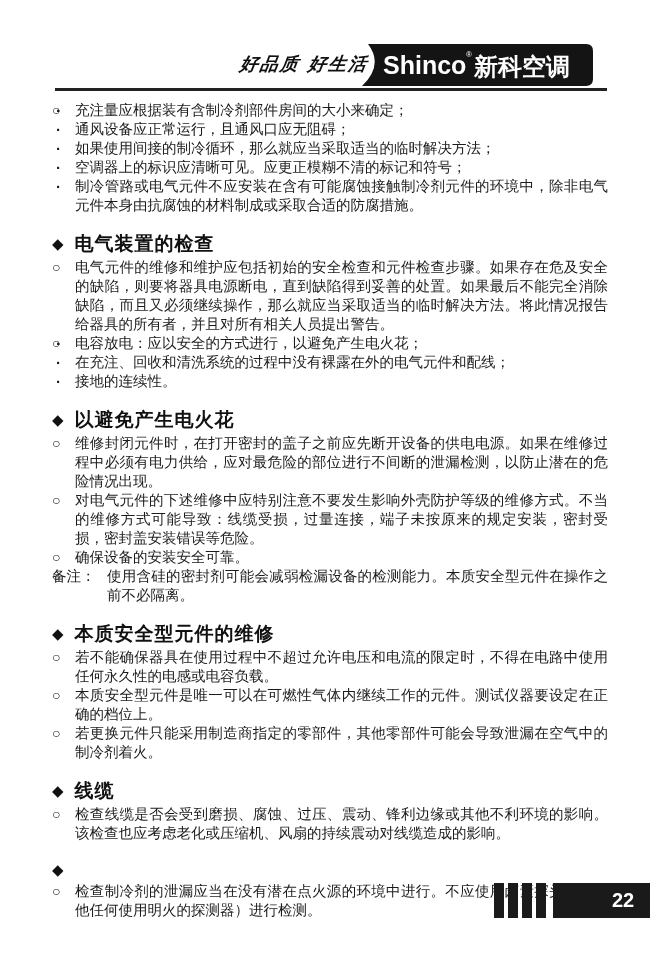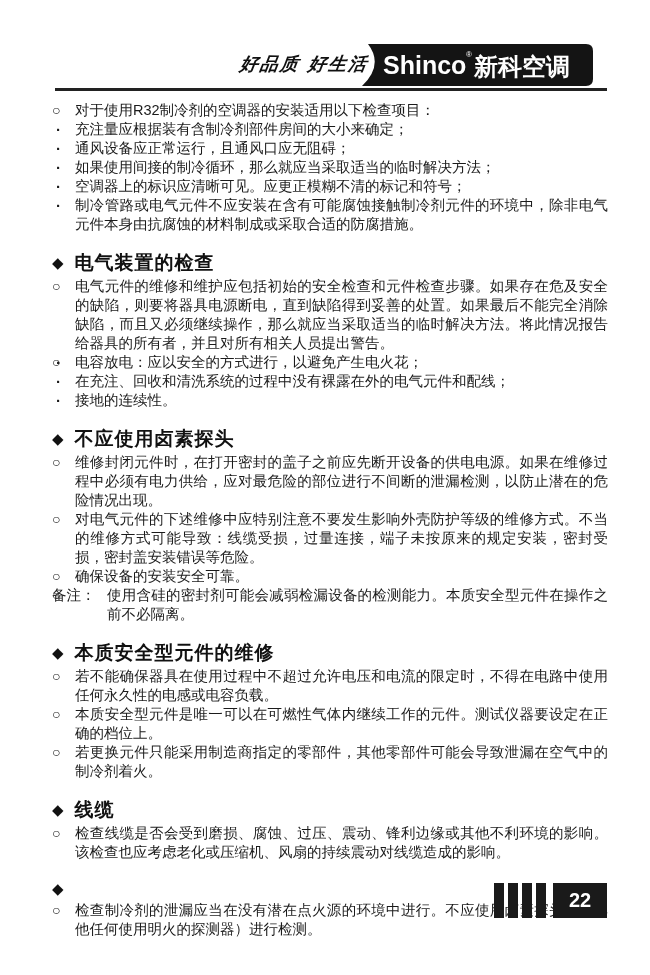--- a/index.html
+++ b/index.html
@@ -37,21 +37,21 @@
     display:flex;align-items:center;gap:10px;letter-spacing:1px;
     text-align:left;
   }
   .diamond{font-size:15px;line-height:1;}
   
   .footer{position:absolute;top:883px;left:494px;height:35px;display:flex;align-items:stretch;}
   .fbar{width:10px;background:#1a1a1a;margin-right:4px;}
   .pagebox{
     width:54px;margin-left:3px;background:#1a1a1a;color:#fff;
     display:flex;align-items:center;justify-content:center;
-    font-size:20px;font-weight:bold;
+    font-size:20px;font-weight:bold;padding-left:43px;
   }
 </style>
 </head>
 <body>
 
 <div class="page">
 
   <div class="header">
     <div class="slogan">好品质 好生活</div>
     <svg class="logo-svg" width="236" height="44" viewBox="0 0 236 44">
@@ -61,21 +61,20 @@
       <text x="116" y="32" font-family="Liberation Sans, sans-serif" font-size="24" font-weight="bold" fill="#ffffff">新科空调</text>
     </svg>
     <div class="header-rule"></div>
   </div>
 
   <div class="content">
     <div class="intro" id="intro-list">
   <div class="item circle">
     <span class="marker">○</span>
     
-    <span class="txt">对于使用R32制冷剂的空调器的安装适用以下检查项目：</span>
   </div>
 
   <div class="item dot">
     <span class="marker">·</span>
     
     <span class="txt">充注量应根据装有含制冷剂部件房间的大小来确定；</span>
   </div>
 
   <div class="item dot">
     <span class="marker">·</span>
@@ -135,21 +134,21 @@
     <span class="marker">·</span>
     
     <span class="txt">接地的连续性。</span>
   </div>
 </div>
   </section>
 
   <section class="section">
     <h2 class="heading">
       <span class="diamond">◆</span>
-      <span class="heading-text">不应使用卤素探头</span>
+      <span class="heading-text">以避免产生电火花</span>
     </h2>
     <div class="items">
   <div class="item circle">
     <span class="marker">○</span>
     
     <span class="txt">维修封闭元件时，在打开密封的盖子之前应先断开设备的供电电源。如果在维修过程中必须有电力供给，应对最危险的部位进行不间断的泄漏检测，以防止潜在的危险情况出现。</span>
   </div>
 
   <div class="item circle">
     <span class="marker">○</span>

